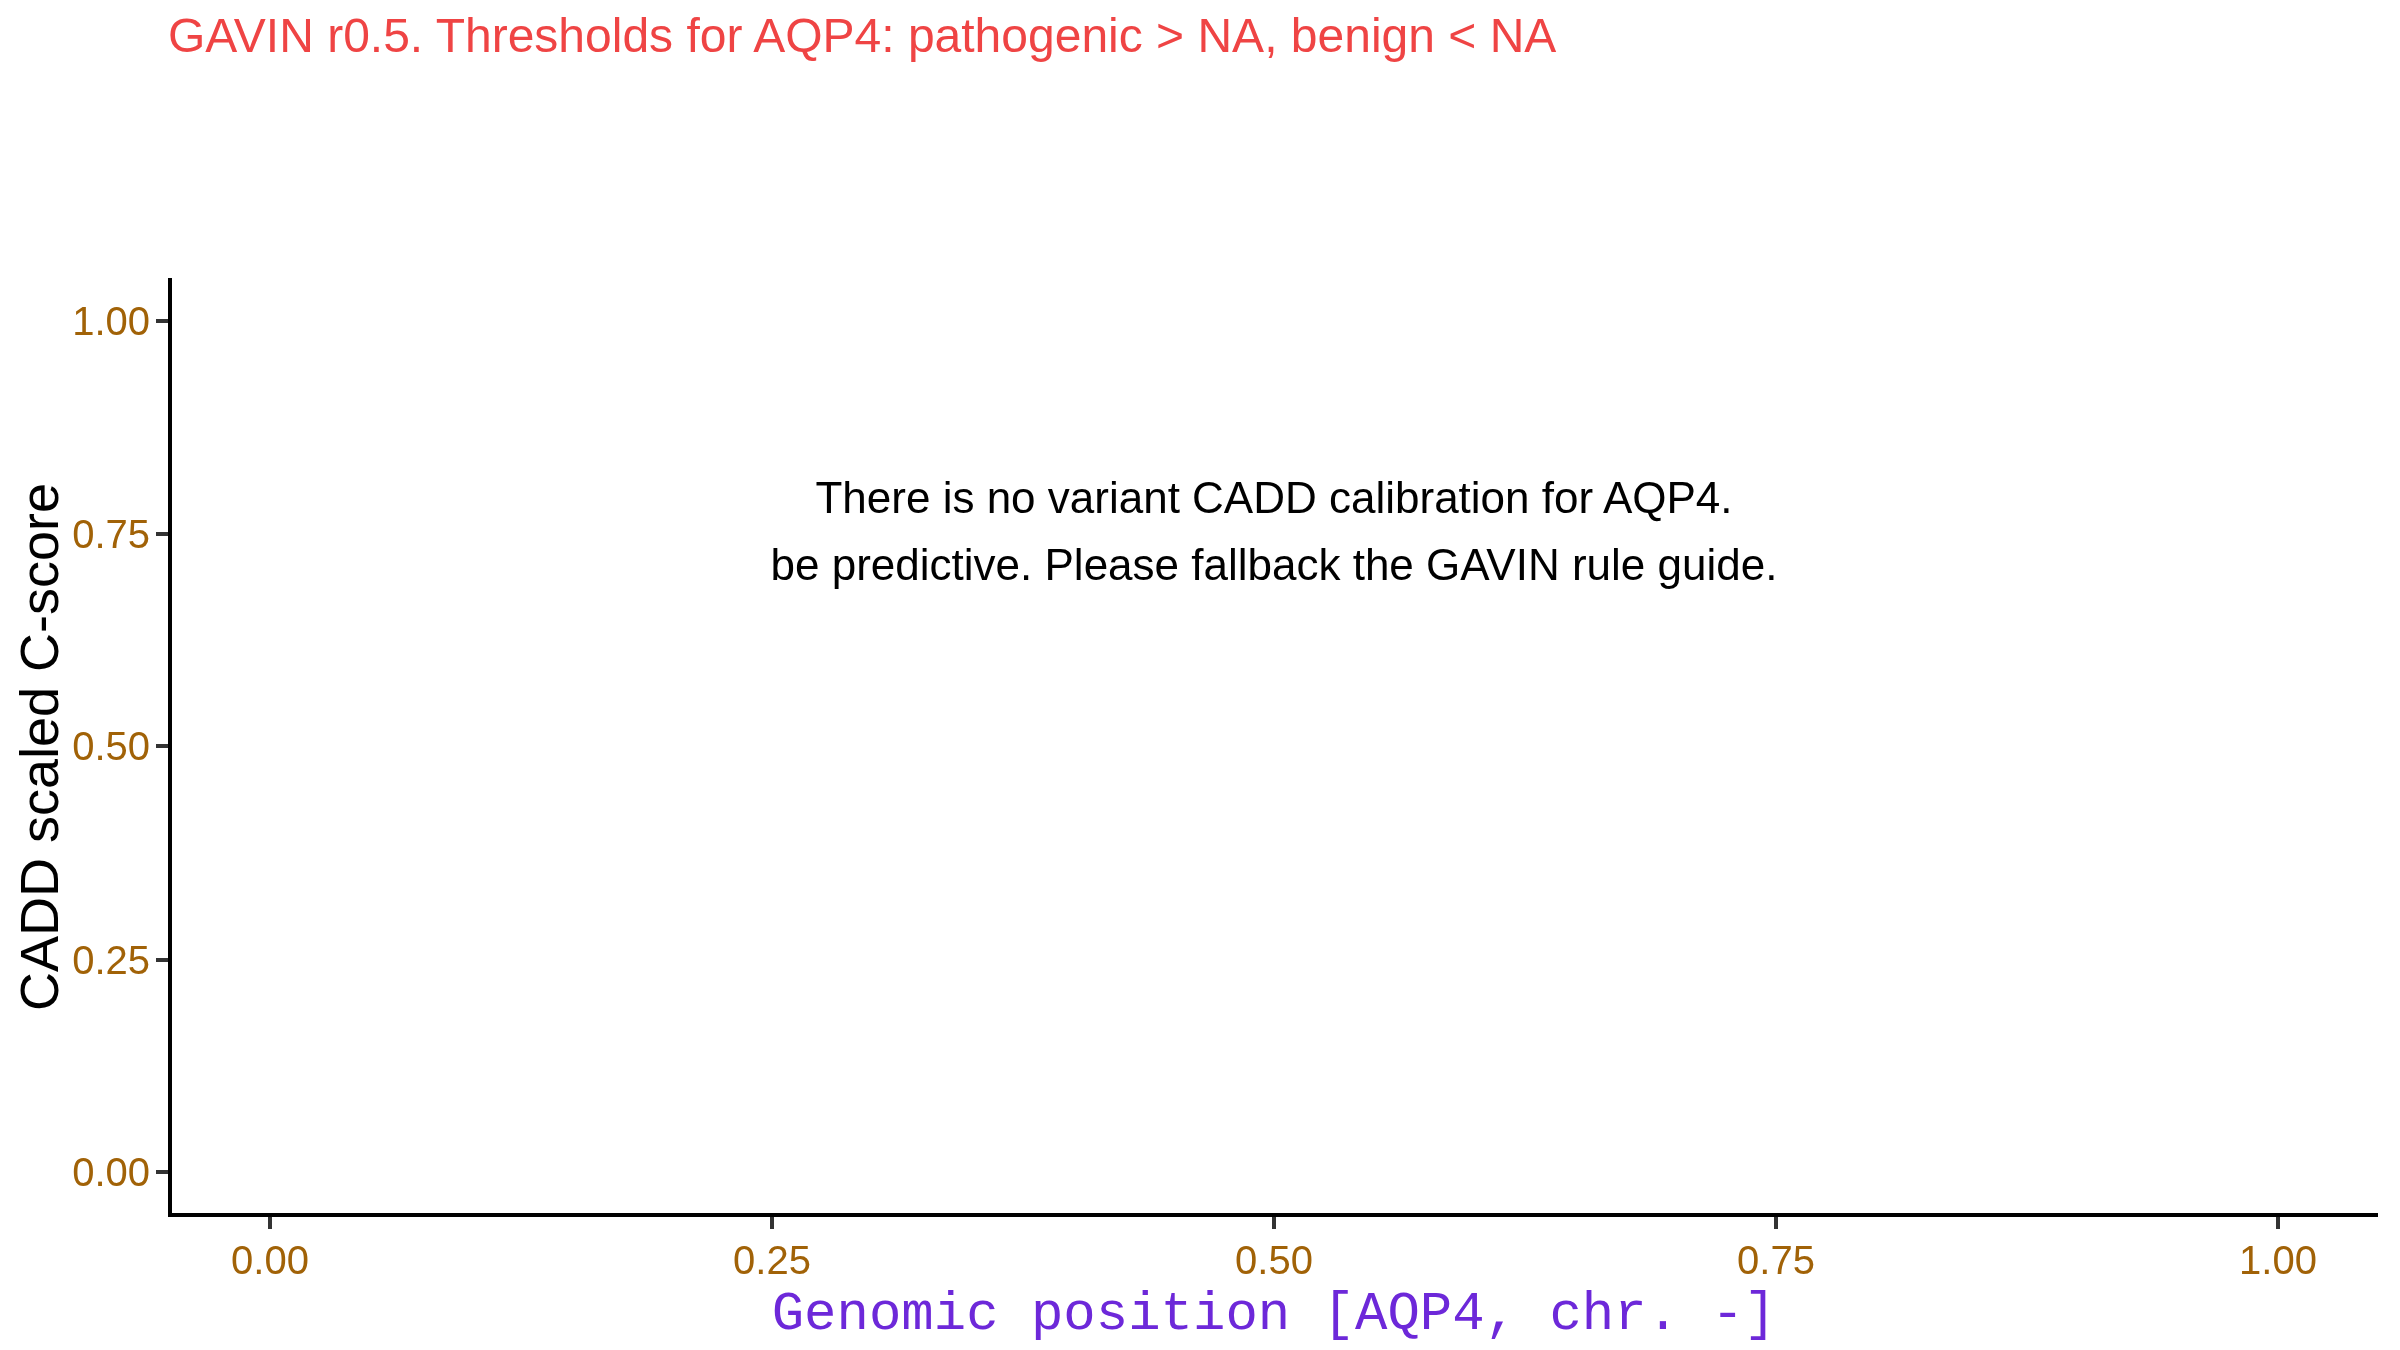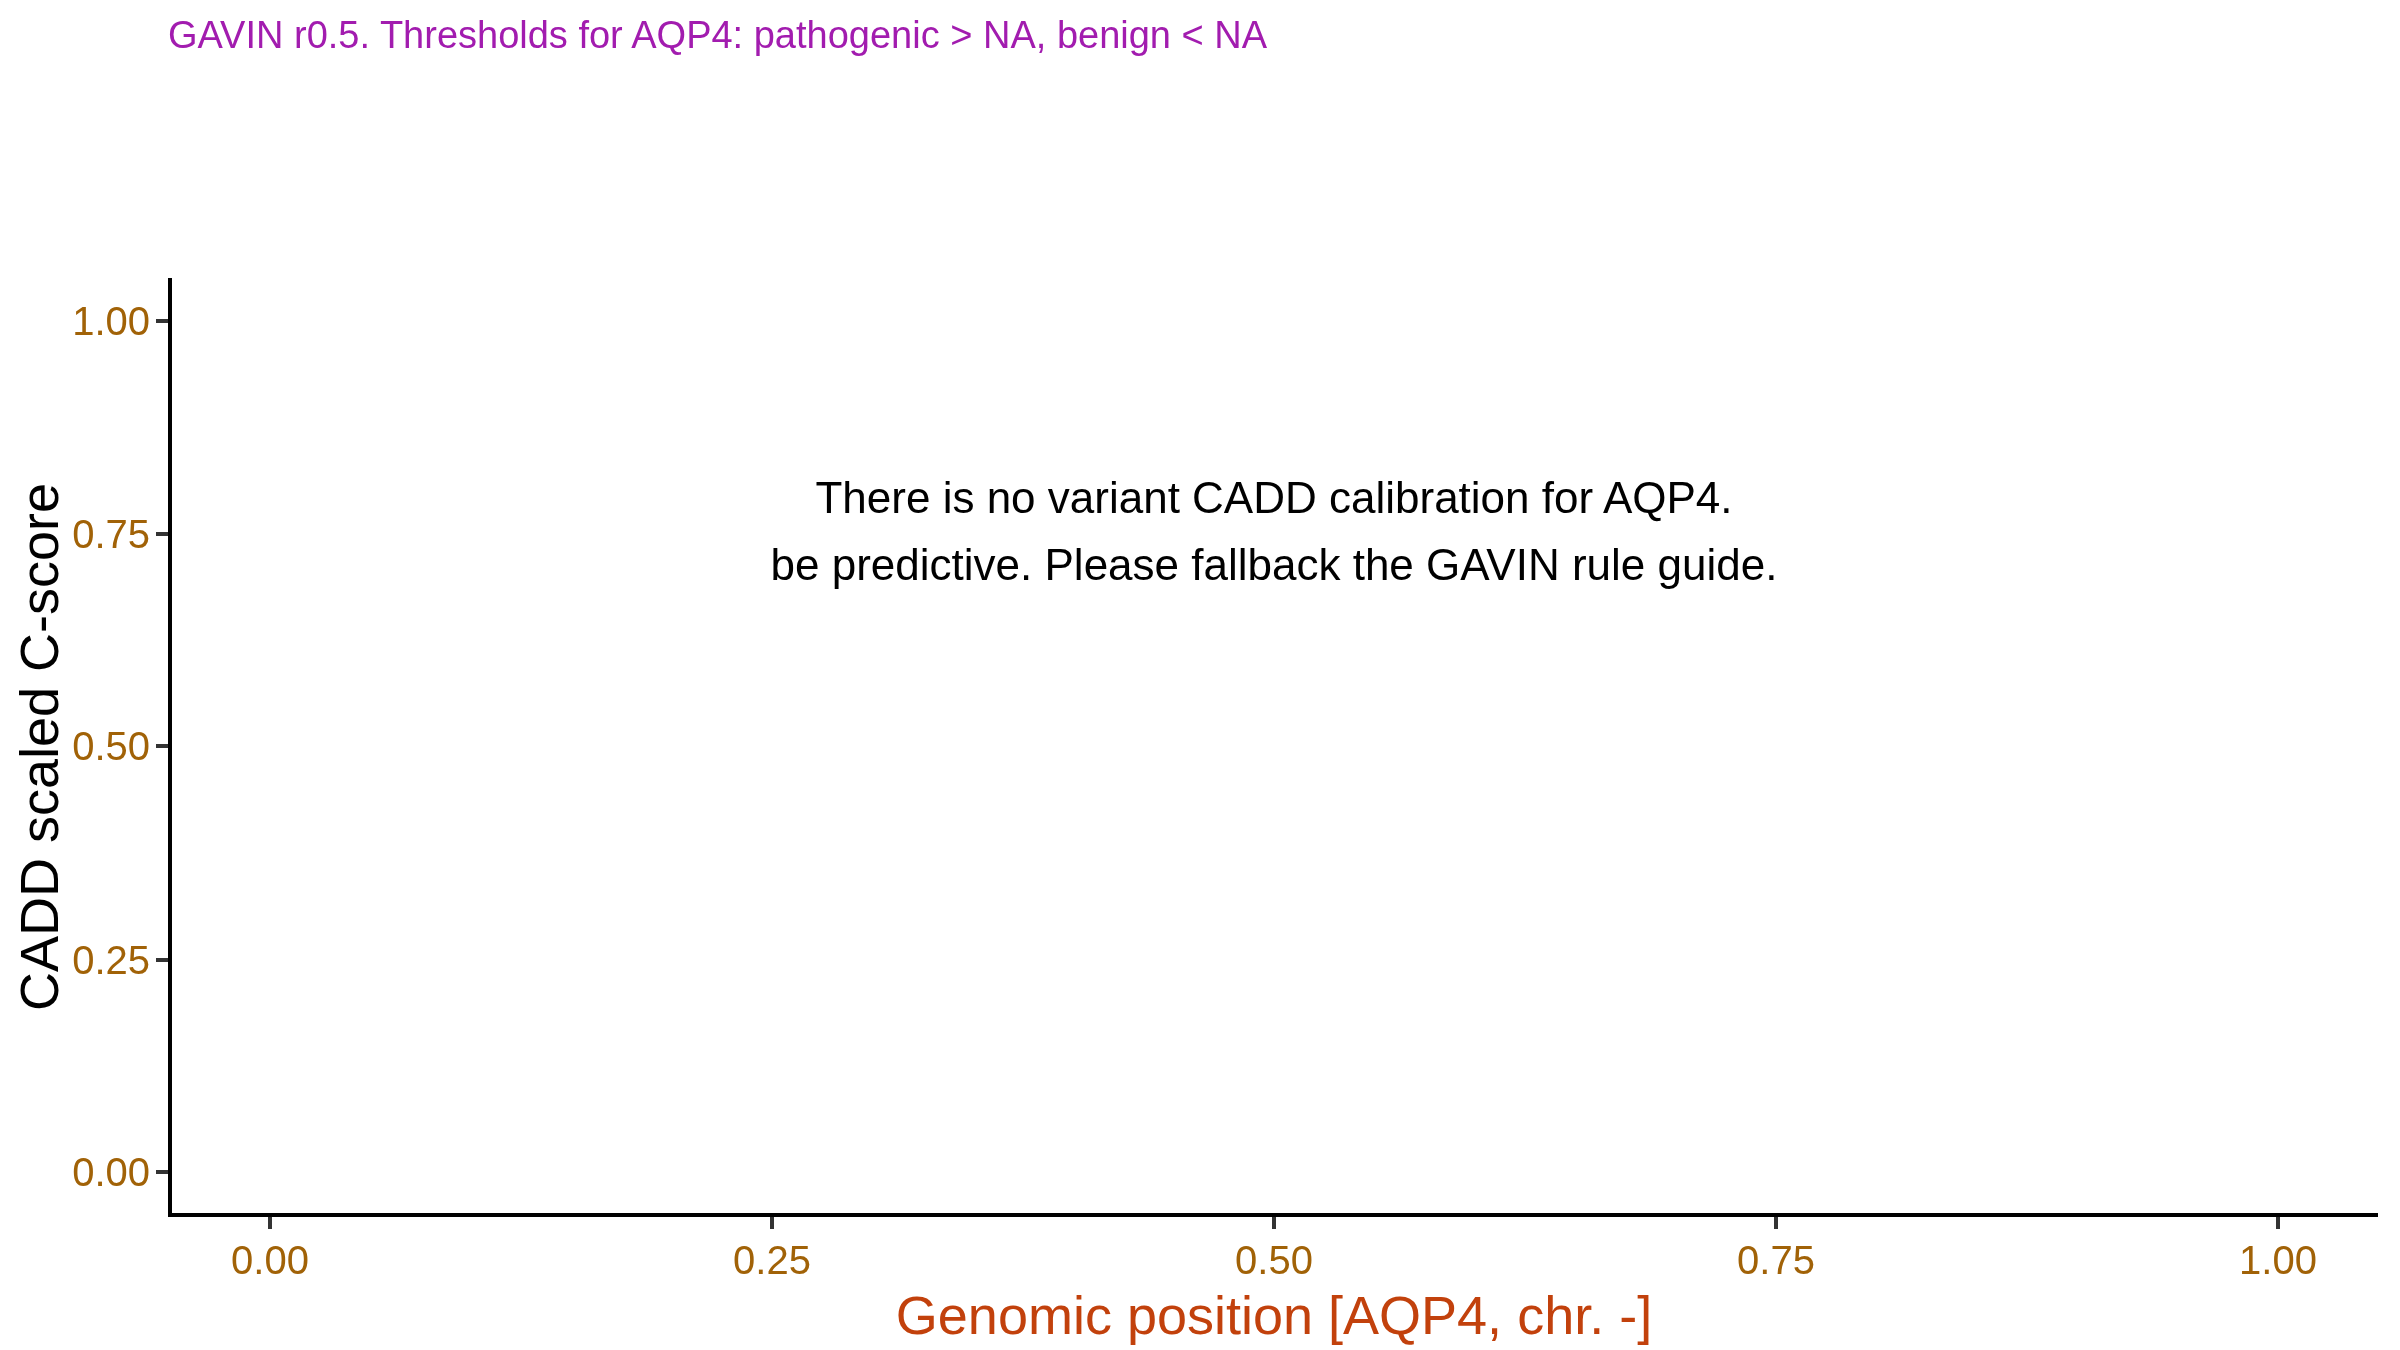--- a/index.html
+++ b/index.html
@@ -15,23 +15,23 @@
     overflow: hidden;
     font-family: "Liberation Sans", sans-serif;
     color: #000000;
   }
 
   
   .title-block {
     position: absolute;
     left: 168px;
     top: 6px;
-    font-size: 38px;
+    font-size: 48px;
     line-height: 59px;
-    color: #a21caf;
+    color: #ef4444;
     white-space: nowrap;
   }
 
   
   .panel {
     position: absolute;
     left: 168px;
     top: 278px;
     width: 2206px;
     height: 935px;
@@ -53,22 +53,23 @@
     white-space: nowrap;
   }
 
   
   .x-axis-title {
     position: absolute;
     left: 1274px;
     top: 1284px;
     transform: translateX(-50%);
     font-size: 54px;
-    color: #c2410c;
+    color: #6d28d9;
     white-space: nowrap;
+    font-family: Liberation Mono, monospace;
   }
   .y-axis-title {
     position: absolute;
     left: 39px;
     top: 747px;
     transform: translate(-50%, -50%) rotate(-90deg);
     font-size: 54px;
     color: #000000;
     white-space: nowrap;
   }

